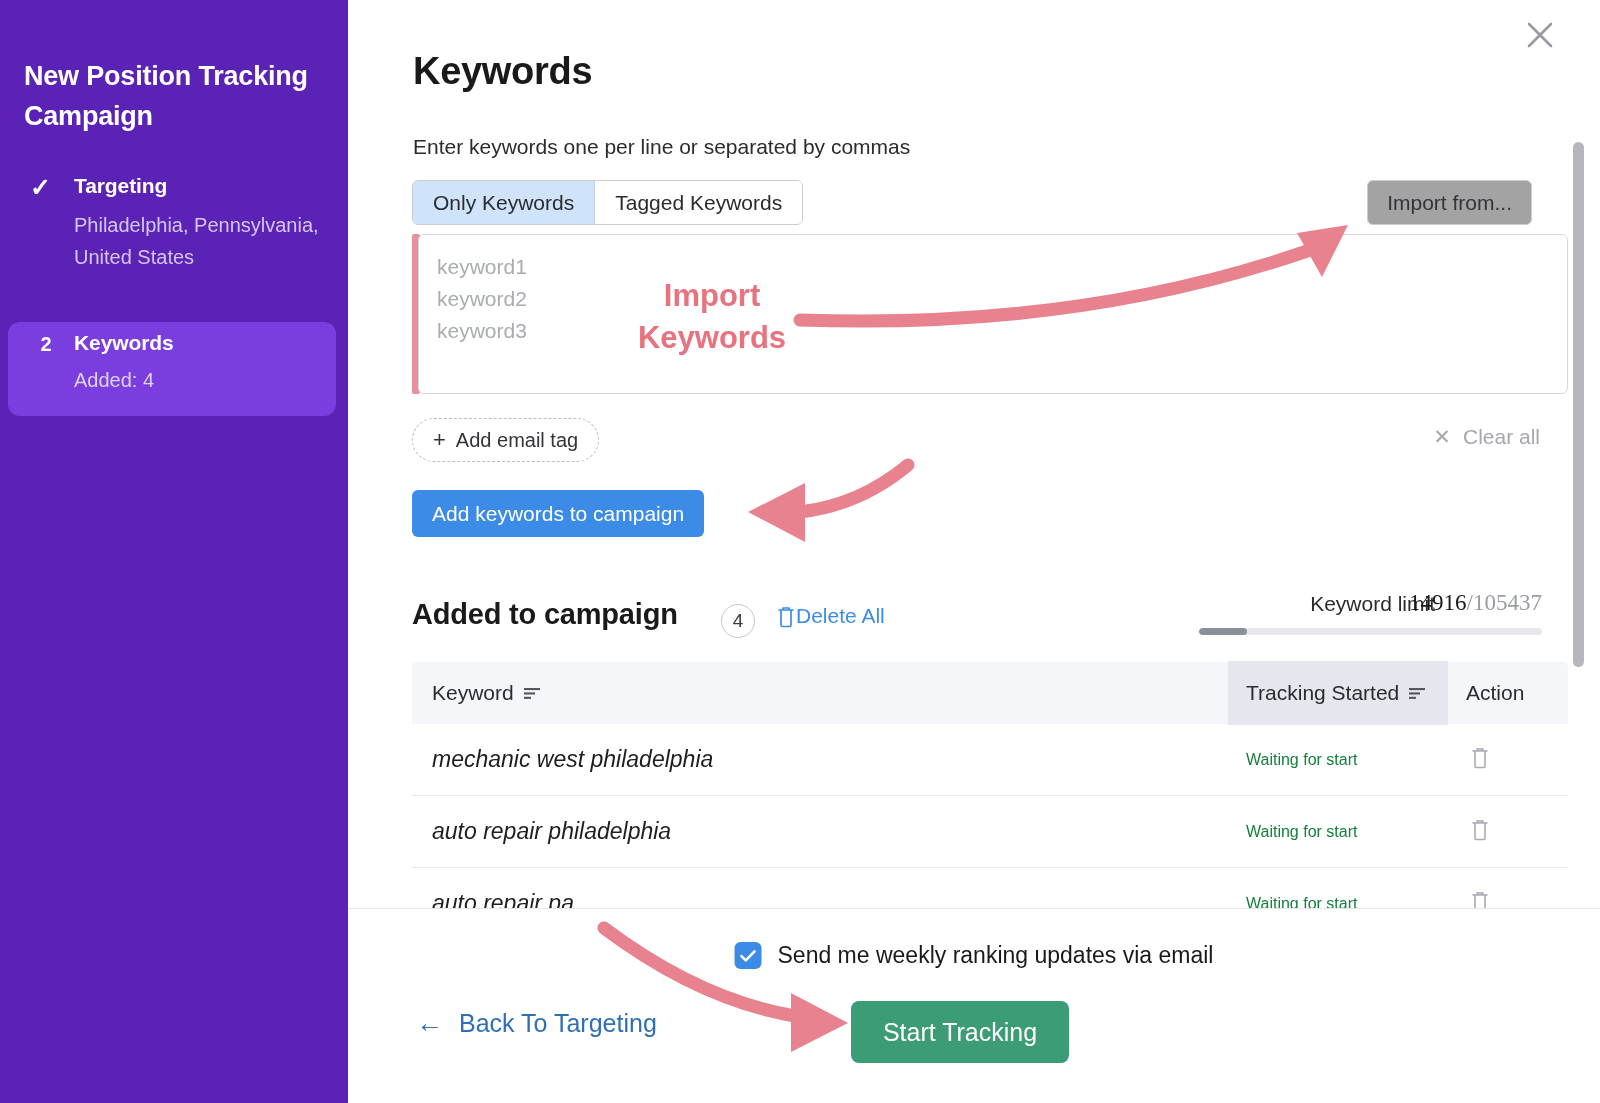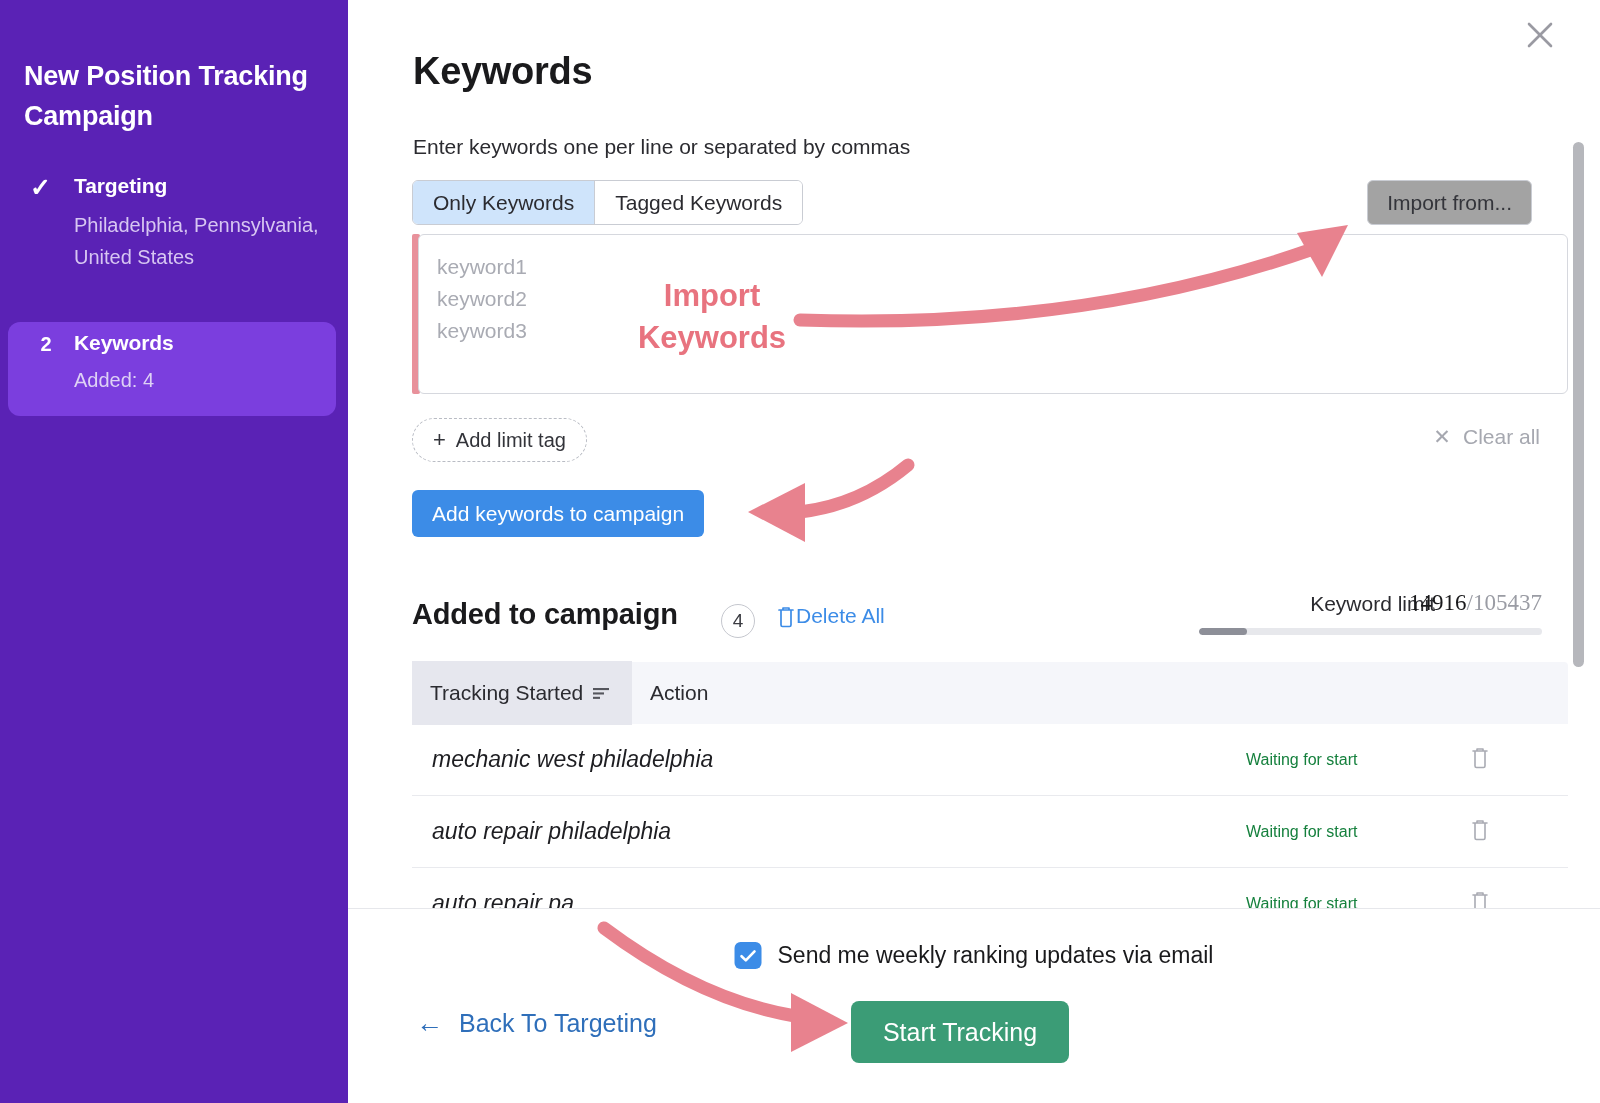--- a/index.html
+++ b/index.html
@@ -405,21 +405,21 @@
       <div class="ta-accent"></div>
       <div class="ta-box">
         <div class="ta-placeholder">keyword1
 keyword2
 keyword3</div>
       </div>
     </div>
 
     <div class="tag-btn">
       <span class="tag-plus">+</span>
-      <span>Add limit tag</span>
+      <span>Add email tag</span>
     </div>
 
     <div class="clear-all">
       <span class="clear-x">✕</span>
       <span>Clear all</span>
     </div>
 
     <button class="add-kw-btn">Add keywords to campaign</button>
 
     <div class="added-title">Added to campaign</div>
@@ -434,20 +434,30 @@
     <div class="kw-limit-label">Keyword limit</div>
     <div class="kw-limit-val">
       <span>14916</span><span class="denom">/</span><span class="denom">105437</span>
     </div>
     <div class="kw-limit-bar">
       <div class="kw-limit-fill" id="kw-fill" style="width: 14%;"></div>
     </div>
 
     <div class="table">
       <div class="thead">
+        <div class="th-keyword">
+          <span>Keyword</span>
+          <span class="sort-icon">
+            <svg width="17" height="15" viewBox="0 0 17 15">
+              <rect x="0" y="2" width="16" height="2.1" fill="#55565d"></rect>
+              <rect x="0" y="6.4" width="11" height="2.1" fill="#55565d"></rect>
+              <rect x="0" y="10.8" width="7" height="2.1" fill="#55565d"></rect>
+            </svg>
+          </span>
+        </div>
         <div class="th-tracking">
           <span>Tracking Started</span>
           <span class="sort-icon">
             <svg width="17" height="15" viewBox="0 0 17 15">
               <rect x="0" y="2" width="16" height="2.1" fill="#55565d"></rect>
               <rect x="0" y="6.4" width="11" height="2.1" fill="#55565d"></rect>
               <rect x="0" y="10.8" width="7" height="2.1" fill="#55565d"></rect>
             </svg>
           </span>
         </div>

